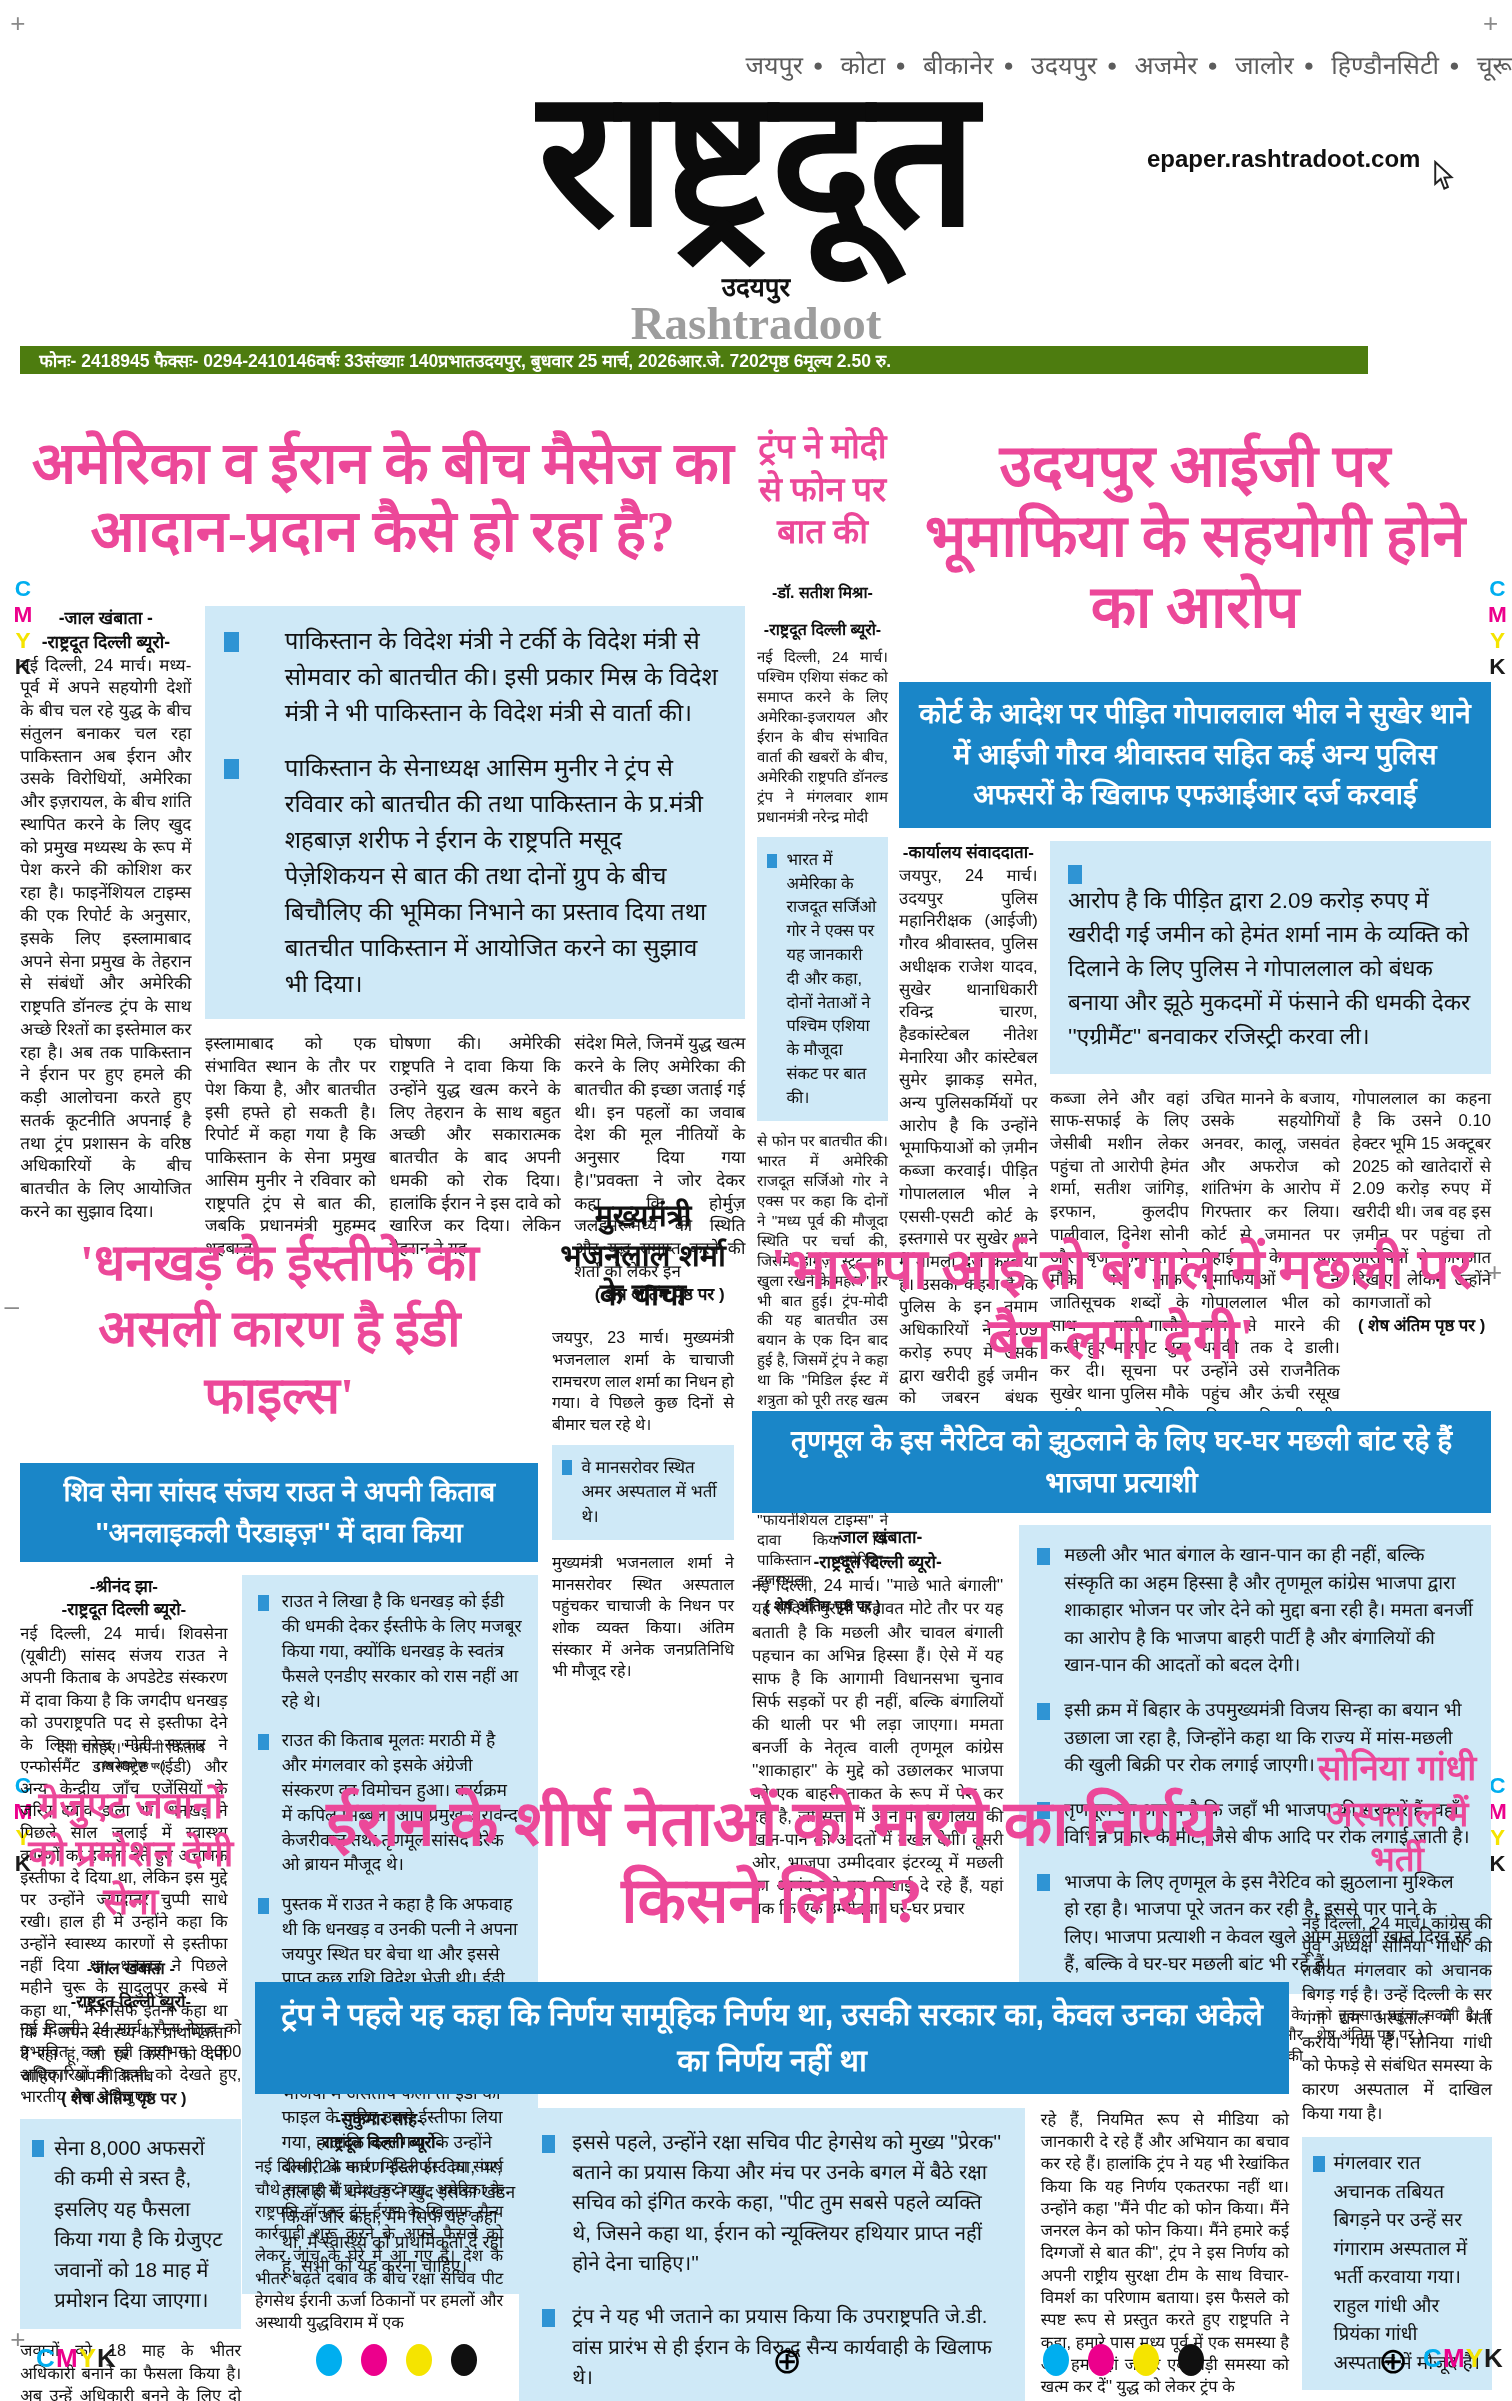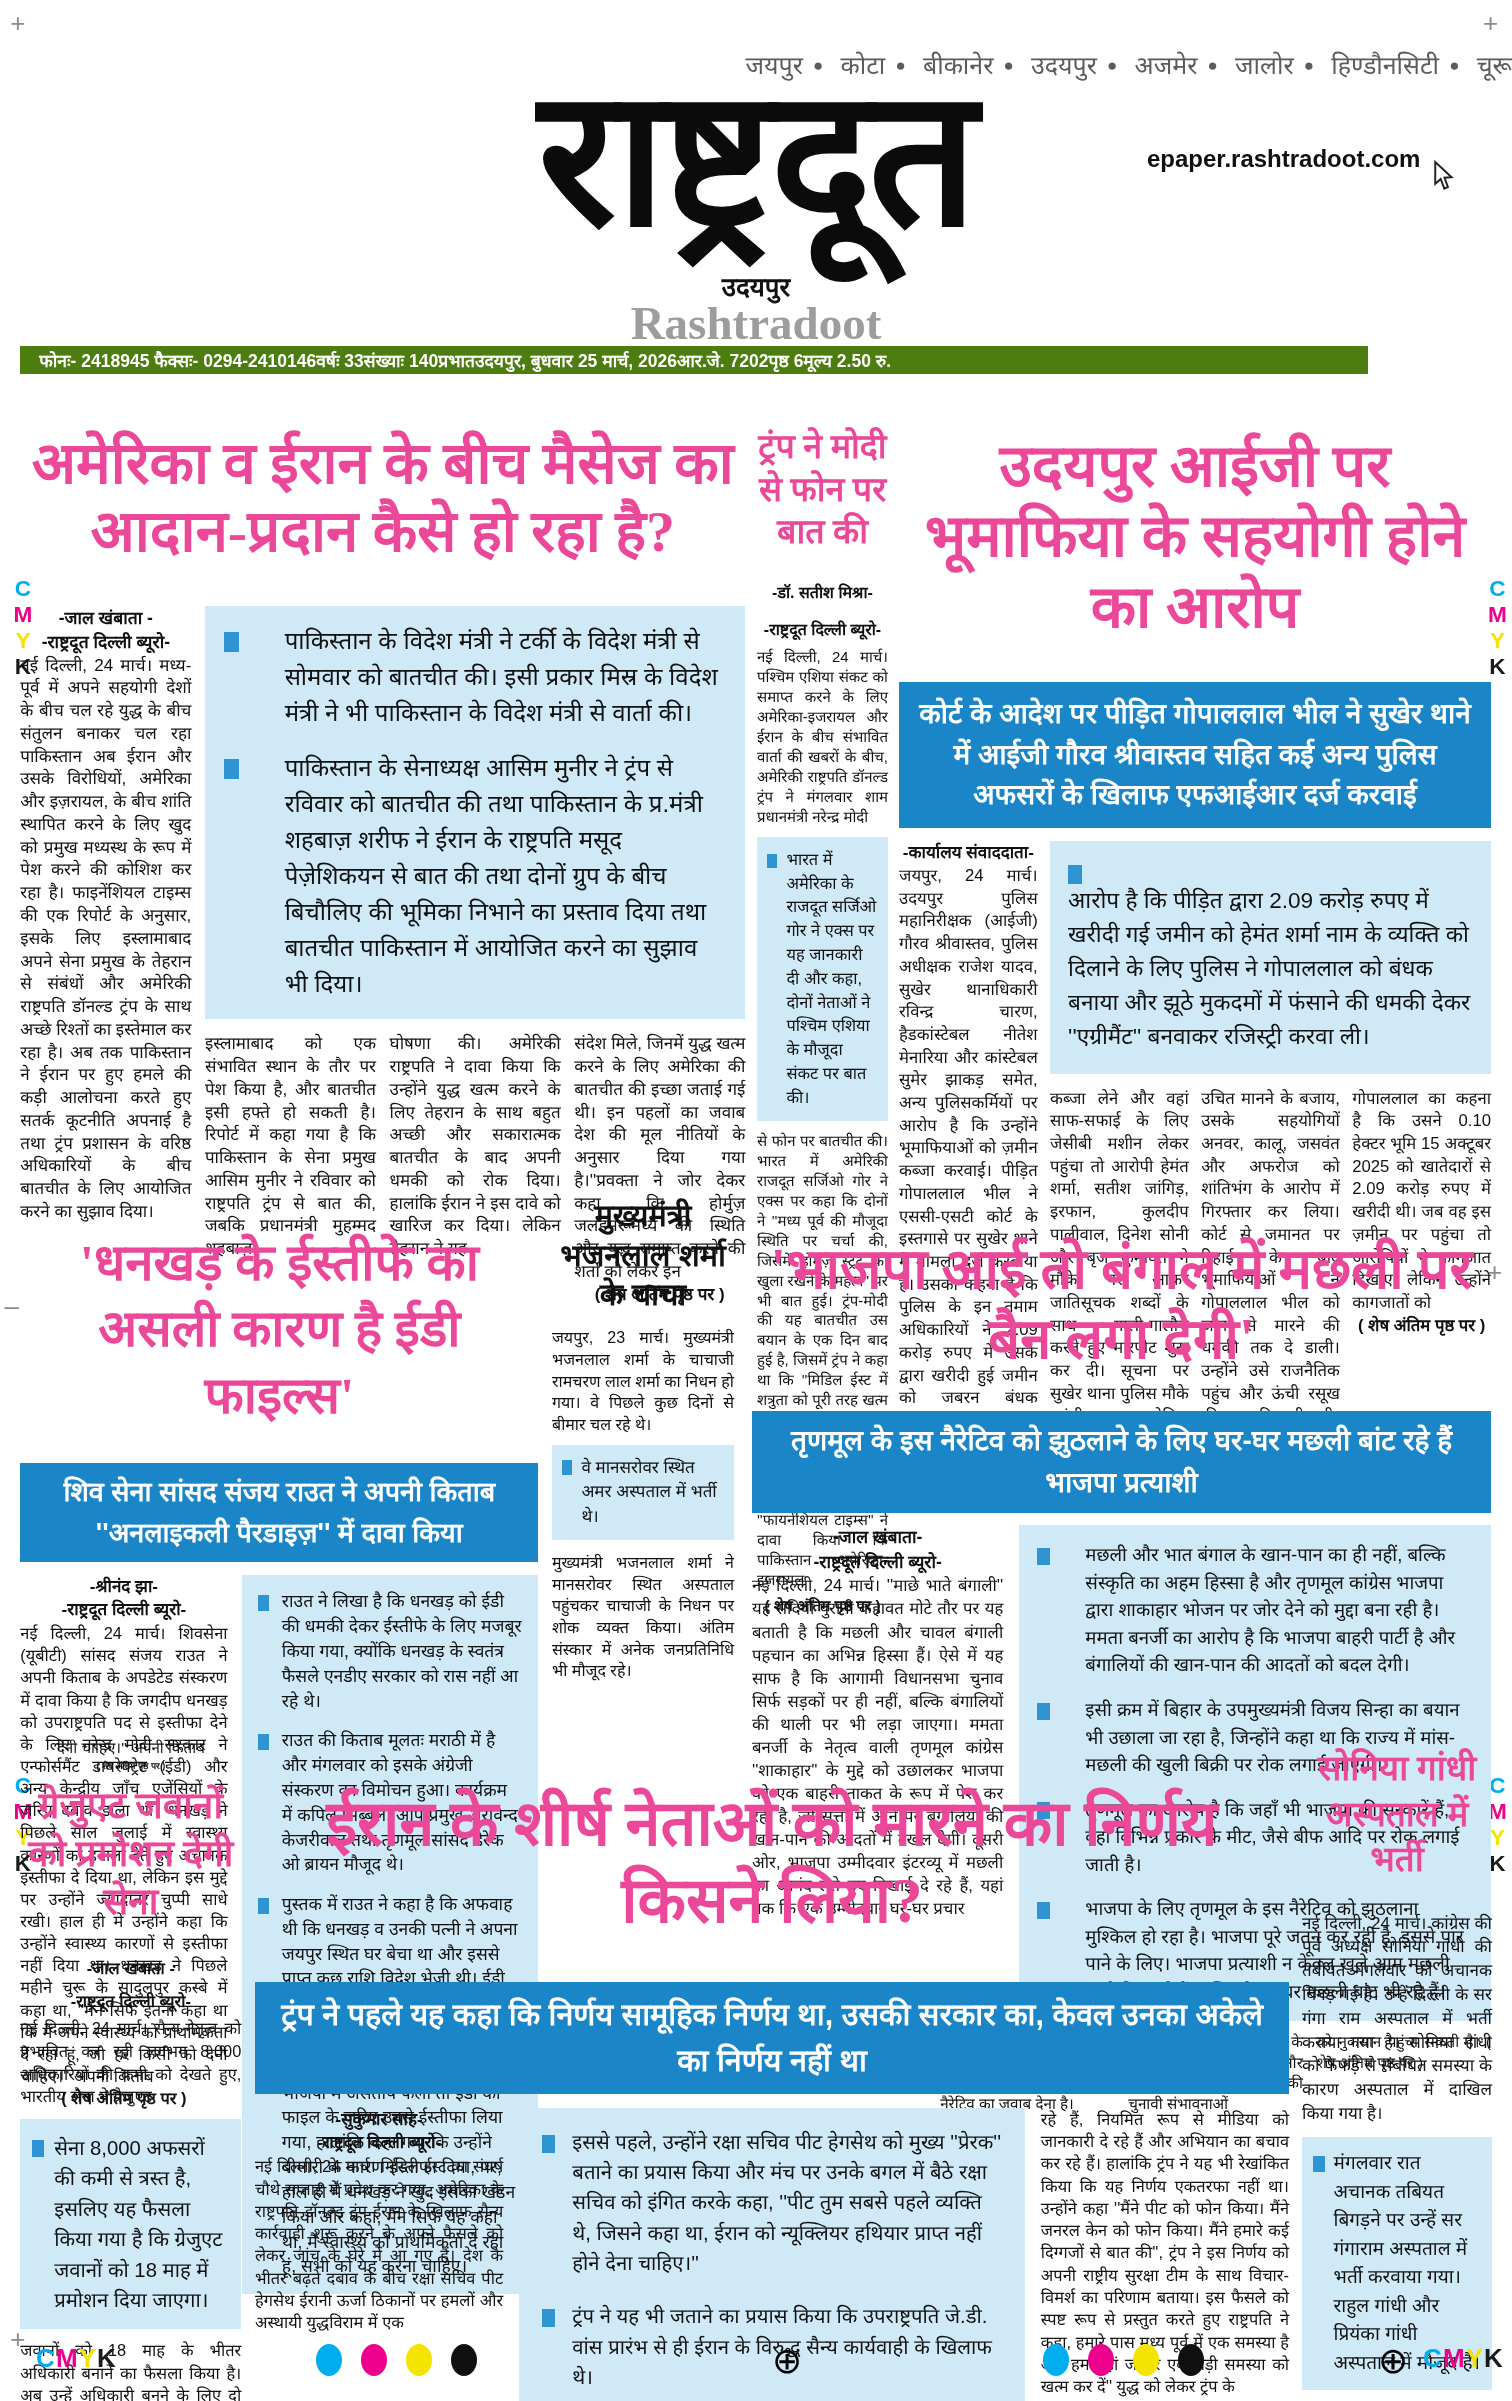--- a/index.html
+++ b/index.html
@@ -97,21 +97,21 @@
   .cm-box .bullet-sq{width:10.2px;height:14.7px;margin:4.5px 9px 0 0;}
 
   
   .fish{left:752px;top:1196px;width:739px;}
   .fish .headline{font-size:56px;line-height:1.25;}
   .fish .bluebox{margin-top:11.3px;font-size:28px;line-height:1.5;padding:9px 14.7px;}
   .fish-body{margin-top:12.4px;display:grid;grid-template-columns:34% 1fr;gap:0 16px;}
   .fish-col1{font-size:16.7px;line-height:1.38;}
   .fish-body .byline{font-size:17.5px;line-height:1.4;}
   .fish-box{padding:16px 18px;}
-  .fish-box .bullet-item{font-size:18.6px;line-height:1.48;margin-bottom:17px;gap:21px;}
+  .fish-box .bullet-item{font-size:18.6px;line-height:1.48;margin-bottom:17px;}
   .fish-box .bullet-item:last-child{margin-bottom:0;justify-content:center;}
   .fish-box .bullet-sq{width:12.4px;height:17px;margin:6.8px 14.7px 0 0;}
   .fish-bottom{margin-top:11.3px;display:grid;grid-template-columns:repeat(4,1fr);gap:0 13.6px;font-size:15.2px;line-height:1.35;}
 
   
   .army{left:20.3px;top:1738px;width:221px;}
   .army .cont{font-size:15.2px;line-height:1.35;text-align:center;}
   .army .headline{font-size:37px;line-height:1.3;margin-top:10.2px;}
   .army .byline{font-size:16.4px;margin-top:10.2px;line-height:1.4;}
   .army .body{font-size:16.4px;line-height:1.38;margin-top:4.5px;}

